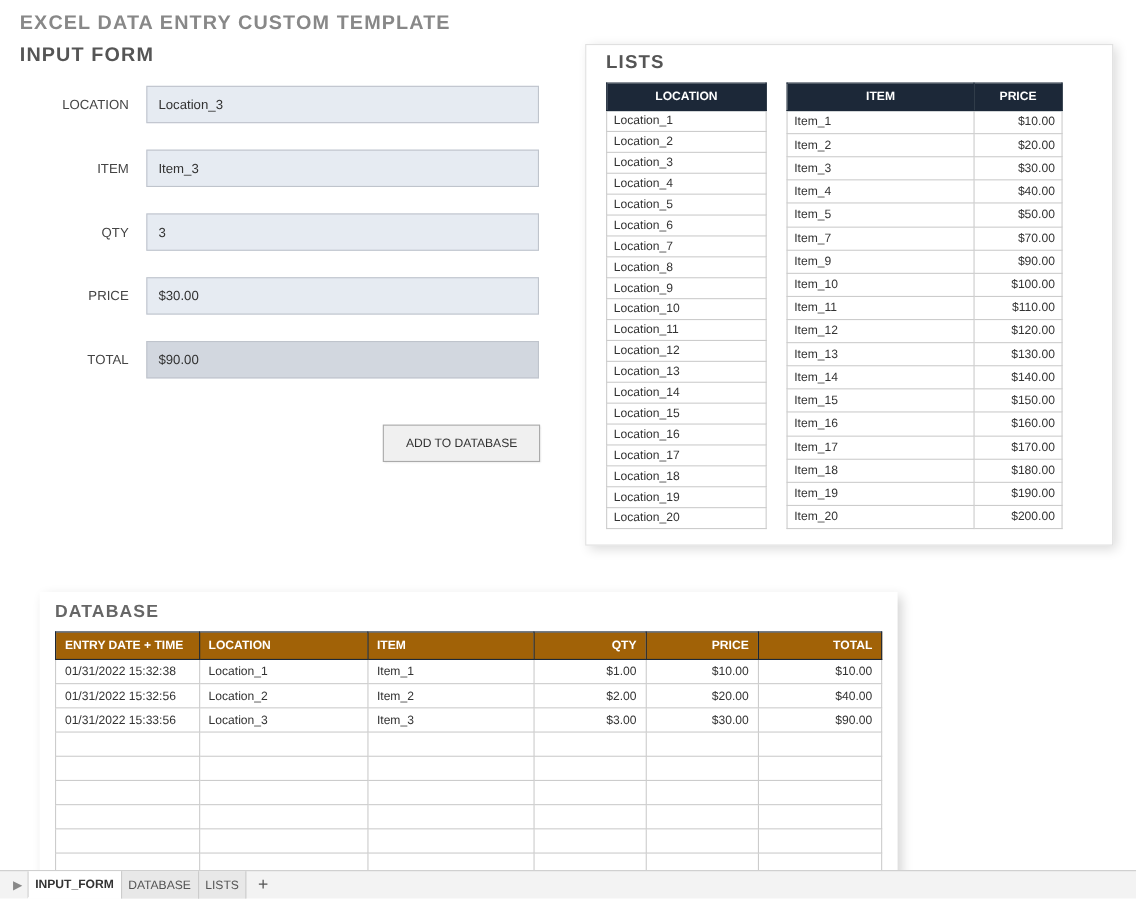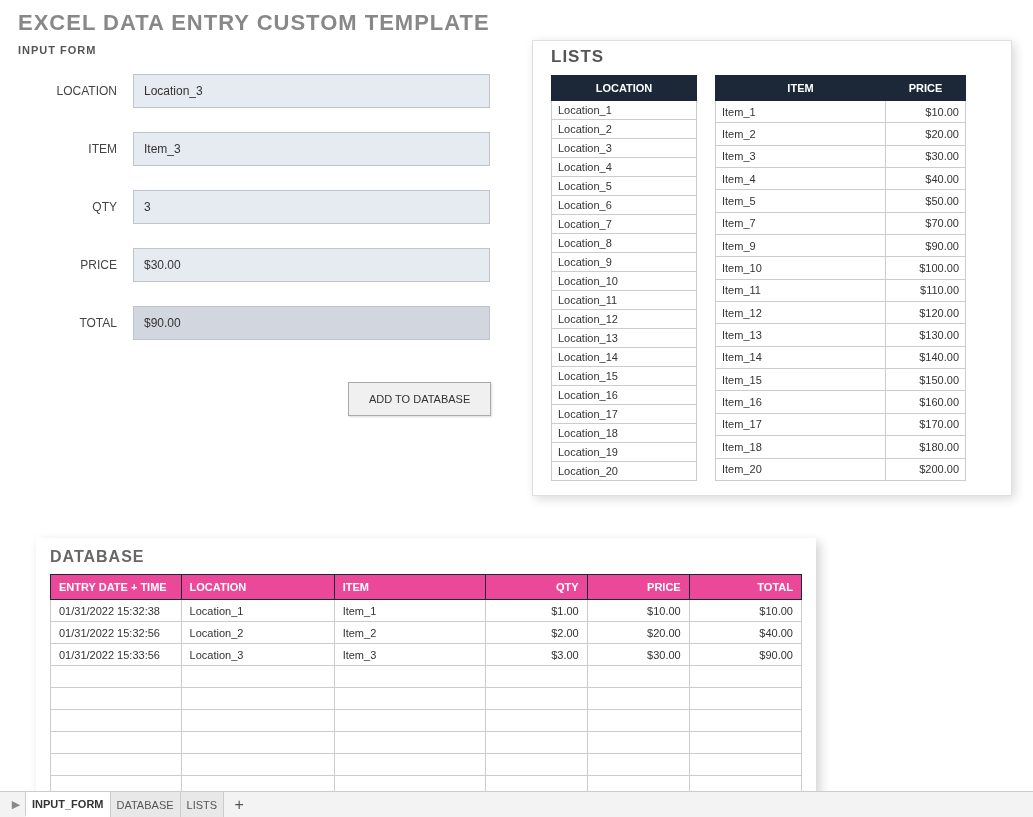--- a/index.html
+++ b/index.html
@@ -1,21 +1,21 @@
 <!DOCTYPE html>
 <html><head>
   <meta charset="utf-8">
   <style>
     * { box-sizing: border-box; margin: 0; padding: 0; }
     body { font-family: Arial, Helvetica, sans-serif; background: #fff; width: 1033px; height: 817px; overflow: hidden; position: relative; }
-    .page-title { font-size: 22px; font-weight: bold; color: #888; letter-spacing: 1px; padding: 10px 0 8px 18px; }
+    .page-title { font-size: 18px; font-weight: bold; color: #888; letter-spacing: 1px; padding: 10px 0 8px 18px; }
     .content { position: relative; padding-left: 18px; }
 
     
-    .section-title { font-size: 11px; font-weight: bold; color: #555; letter-spacing: 1px; margin-bottom: 18px; }
+    .section-title { font-size: 18px; font-weight: bold; color: #555; letter-spacing: 1px; margin-bottom: 18px; }
     .form-row { display: flex; align-items: center; margin-bottom: 24px; }
     .form-label { width: 115px; text-align: right; padding-right: 16px; font-size: 12px; color: #444; font-weight: 500; }
     .form-input { width: 357px; height: 34px; background: #e6ebf2; border: 1px solid #bfc4cc; padding: 0 10px; font-size: 12px; color: #333; display: flex; align-items: center; }
     .form-input.total { background: #d2d7df; }
     .add-btn-row { display: flex; }
     .add-btn-wrap { margin-left: 330px; margin-top: 18px; }
     .add-btn { background: #f0f0f0; border: 1px solid #aaa; padding: 10px 20px; font-size: 11px; font-weight: normal; color: #333; cursor: pointer; box-shadow: 1px 1px 2px rgba(0,0,0,.15); }
 
     
     .lists-panel { position: absolute; left: 532px; top: 40px; width: 480px; background: #fff; border: 1px solid #e0e0e0; box-shadow: 3px 3px 10px rgba(0,0,0,.15); padding: 6px 18px 14px 18px; }
@@ -26,21 +26,21 @@
     .list-table td { border: 1px solid #ccc; font-size: 11px; padding: 3px 6px; color: #333; }
     .loc-table th, .loc-table td { width: 145px; }
     .item-table th:first-child, .item-table td:first-child { width: 170px; }
     .item-table th:last-child, .item-table td:last-child { width: 80px; text-align: right; }
     .item-table th:last-child { text-align: center; }
 
     
     .db-panel { position: absolute; left: 36px; top: 538px; width: 780px; background: #fff; box-shadow: 4px 4px 10px rgba(0,0,0,.18); padding: 10px 14px 0 14px; }
     .db-title { font-size: 16px; font-weight: bold; color: #666; letter-spacing: 1px; margin-bottom: 8px; }
     .db-table { border-collapse: collapse; width: 100%; }
-    .db-table th { background: #ec4899; color: #fff; font-size: 11px; font-weight: bold; padding: 6px 8px; text-align: left; border: 1px solid #1c2838; }
+    .db-table th { background: #a16207; color: #fff; font-size: 11px; font-weight: bold; padding: 6px 8px; text-align: left; border: 1px solid #1c2838; }
     .db-table th.num { text-align: right; }
     .db-table td { border: 1px solid #ccc; font-size: 11px; padding: 4px 8px; color: #333; height: 22px; margin-left: 19px; }
     .db-table td.num { text-align: right; }
     .db-table td.empty { height: 22px; }
 
     
     .tabbar { position: absolute; left: 0; bottom: 0; width: 1033px; height: 26px; background: #f3f3f3; border-top: 1px solid #ccc; display: flex; align-items: center; padding-left: 6px; font-size: 11px; }
     .tab-nav { width: 20px; display: flex; align-items: center; justify-content: center; color: #888; cursor: pointer; height: 100%; }
     .tab { padding: 0 6px; height: 100%; display: flex; align-items: center; border-right: 1px solid #ccc; border-left: 1px solid #ccc; color: #555; cursor: pointer; background: #e8e8e8; margin-left: -1px; }
     .tab.active { background: #fff; font-weight: bold; color: #333; border-bottom: 2px solid #fff; }
@@ -220,20 +220,24 @@
             <td>Item_16</td>
             <td>$160.00</td>
           </tr>
           <tr>
             <td>Item_17</td>
             <td>$170.00</td>
           </tr>
           <tr>
             <td>Item_18</td>
             <td>$180.00</td>
+          </tr>
+          <tr>
+            <td>Item_19</td>
+            <td>$190.00</td>
           </tr>
           <tr>
             <td>Item_20</td>
             <td>$200.00</td>
           </tr>
         </tbody>
     </table>
   </div>
 </div>
 

